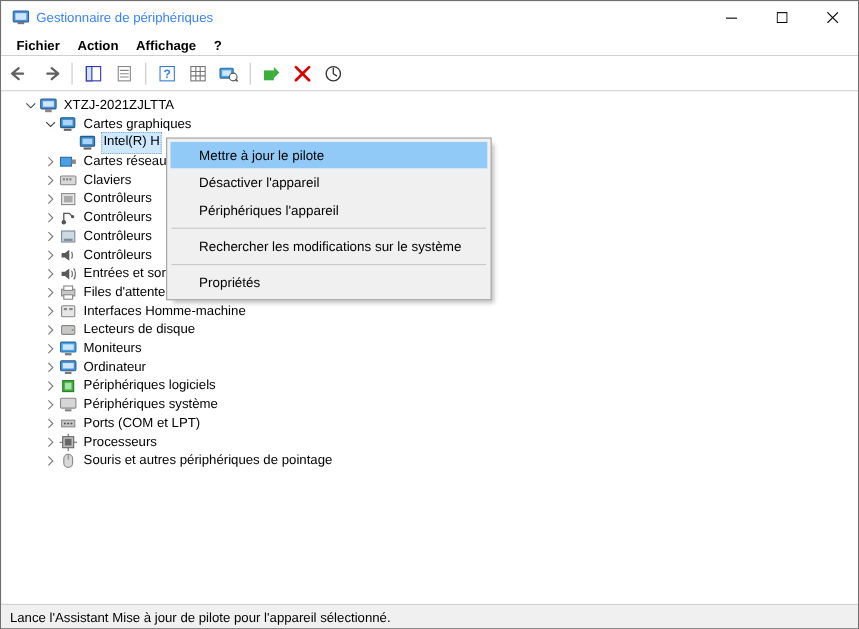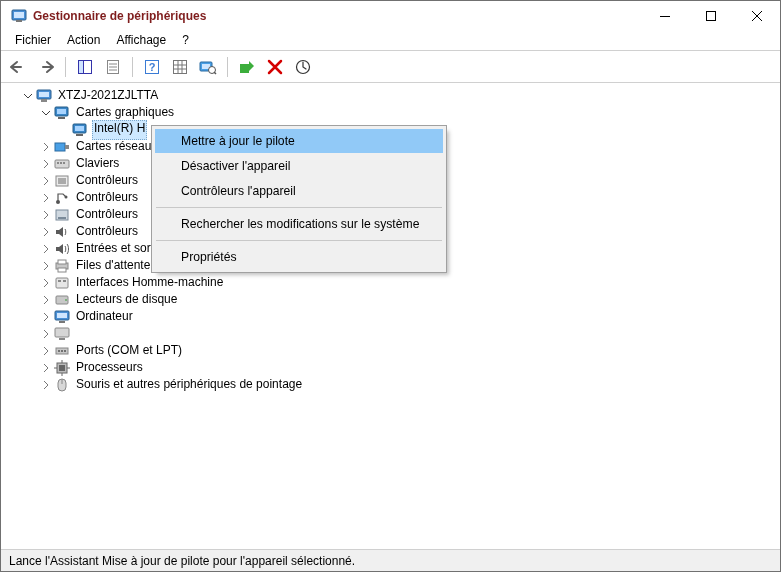--- a/index.html
+++ b/index.html
@@ -1,23 +1,23 @@
 <!DOCTYPE html>
 <html><head>
 <meta charset="utf-8">
 <style>
   * { box-sizing: border-box; }
   html, body { margin:0; padding:0; font-family: "Segoe UI", Tahoma, sans-serif; font-size:12px; background:#fff; }
   .window { width:781px; height:572px; border:1px solid #707070; display:flex; flex-direction:column; position:relative; }
   .titlebar { height:30px; display:flex; align-items:center; }
   .titlebar-icon { width:16px; height:16px; margin:0 6px 0 10px; display:flex; align-items:center; justify-content:center; }
-  .title-text { flex:0 0 auto; font-size:12px; color:#7f1d1d;font-weight:bold; }
+  .title-text { flex:0 0 auto; font-size:12px; color:#3b82f6; }
   .title-spacer { flex:1; }
   .win-btn { width:46px; height:30px; display:flex; align-items:center; justify-content:center; }
-  .menubar { height:20px; display:flex; align-items:flex-start; padding:0 6px; border-bottom:1px solid #d0d0d0; }
+  .menubar { height:20px; display:flex; align-items:center; padding:0 6px; border-bottom:1px solid #d0d0d0;font-weight:bold; }
   .menu-item { padding:2px 8px; }
   .toolbar { height:32px; display:flex; align-items:center; padding:0 6px; border-bottom:1px solid #d0d0d0; background:#fff; gap:6px;}
   .tool-sep { width:1px; height:20px; background:#c8c8c8; margin:0 2px; }
   .tool-btn { width:22px; height:22px; display:flex; align-items:center; justify-content:center; border:1px solid transparent; }
   .tree-area { flex:1; overflow:auto; padding:4px 0 4px 16px; position:relative; }
   .tree ul { list-style:none; margin:0; padding:0 0 0 18px; }
   .tree > ul { padding-left:4px; }
   .node-row { display:flex; align-items:center; height:17px; line-height:17px; white-space:nowrap; }
   .arrow { width:14px; height:14px; display:flex; align-items:center; justify-content:center; margin-right:1px; }
   .node-icon { width:16px; height:16px; display:flex; align-items:center; justify-content:center; margin-right:4px; }
@@ -359,41 +359,75 @@
             </li>
           <li>
               <div class="node-row">
                 <span class="arrow">
                   <svg width="10" height="10" viewBox="0 0 10 10">
                     <path d="M3 1l4 4-4 4" fill="none" stroke="#777"></path>
                   </svg>
                 </span>
                 <span class="node-icon">
                   <svg width="16" height="16" viewBox="0 0 16 16">
+                    <rect x="1" y="2" width="14" height="9" rx="1" fill="#4aa0e6" stroke="#2b6aa0"></rect>
+                    <rect x="3" y="4" width="10" height="5" fill="#cbe6ff"></rect>
+                    <rect x="5" y="12" width="6" height="2" fill="#777"></rect>
+                  </svg>
+                </span>
+                <span class="node-label">Moniteurs</span>
+              </div>
+            </li>
+          <li>
+              <div class="node-row">
+                <span class="arrow">
+                  <svg width="10" height="10" viewBox="0 0 10 10">
+                    <path d="M3 1l4 4-4 4" fill="none" stroke="#777"></path>
+                  </svg>
+                </span>
+                <span class="node-icon">
+                  <svg width="16" height="16" viewBox="0 0 16 16">
                     <rect x="1" y="2" width="14" height="9" rx="1" fill="#4a90d6" stroke="#2b5f8e"></rect>
                     <rect x="3" y="4" width="10" height="5" fill="#cfe6ff"></rect>
                     <rect x="5" y="12" width="6" height="2" fill="#777"></rect>
                   </svg>
                 </span>
                 <span class="node-label">Ordinateur</span>
               </div>
             </li>
           <li>
               <div class="node-row">
                 <span class="arrow">
                   <svg width="10" height="10" viewBox="0 0 10 10">
                     <path d="M3 1l4 4-4 4" fill="none" stroke="#777"></path>
                   </svg>
                 </span>
                 <span class="node-icon">
                   <svg width="16" height="16" viewBox="0 0 16 16">
+                    <rect x="3" y="3" width="10" height="10" fill="#3cae3c" stroke="#2a7a2a"></rect>
+                    <rect x="5" y="5" width="6" height="6" fill="#a8e0a8"></rect>
+                  </svg>
+                </span>
+                <span class="node-label">Périphériques logiciels</span>
+              </div>
+            </li>
+          <li>
+              <div class="node-row">
+                <span class="arrow">
+                  <svg width="10" height="10" viewBox="0 0 10 10">
+                    <path d="M3 1l4 4-4 4" fill="none" stroke="#777"></path>
+                  </svg>
+                </span>
+                <span class="node-icon">
+                  <svg width="16" height="16" viewBox="0 0 16 16">
                     <rect x="1" y="2" width="14" height="9" rx="1" fill="#d6d6d6" stroke="#888"></rect>
                     <rect x="5" y="12" width="6" height="2" fill="#888"></rect>
                   </svg>
                 </span>
+                <span class="node-label">Périphériques système</span>
               </div>
             </li>
           <li>
               <div class="node-row">
                 <span class="arrow">
                   <svg width="10" height="10" viewBox="0 0 10 10">
                     <path d="M3 1l4 4-4 4" fill="none" stroke="#777"></path>
                   </svg>
                 </span>
                 <span class="node-icon">
@@ -443,21 +477,21 @@
                 <span class="node-label">Souris et autres périphériques de pointage</span>
               </div>
             </li>
         </ul>
       </li>
     </ul>
 
     <div class="context-menu" style="left:150px; top:42px;">
       <div class="cm-item highlight">Mettre à jour le pilote</div>
       <div class="cm-item">Désactiver l'appareil</div>
-      <div class="cm-item">Contrôleurs l'appareil</div>
+      <div class="cm-item">Périphériques l'appareil</div>
       <div class="cm-sep"></div>
       <div class="cm-item">Rechercher les modifications sur le système</div>
       <div class="cm-sep"></div>
       <div class="cm-item bold">Propriétés</div>
     </div>
   </div>
 
   <div class="statusbar">
     <span>Lance l'Assistant Mise à jour de pilote pour l'appareil sélectionné.</span>
   </div>

